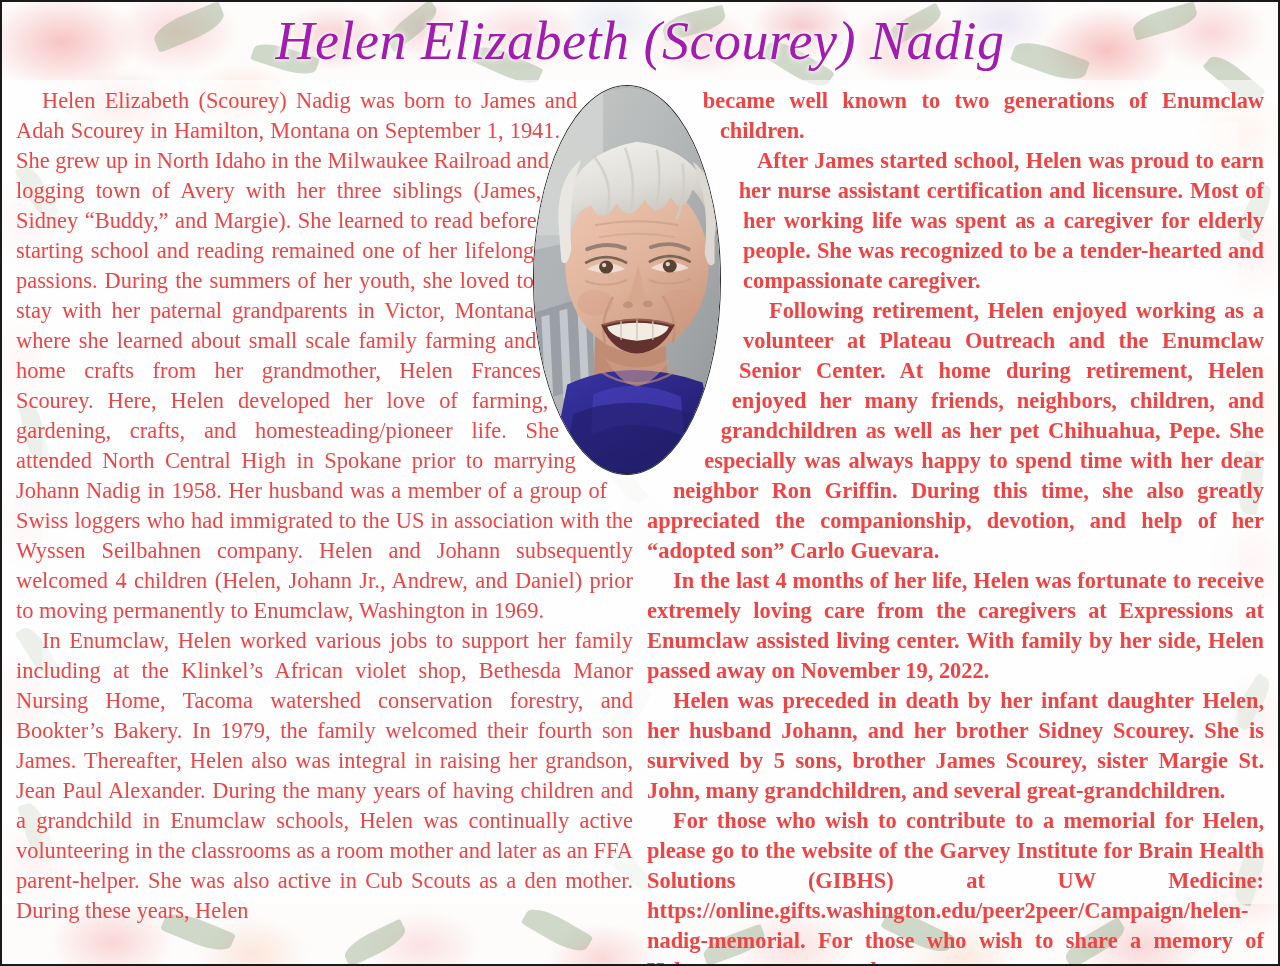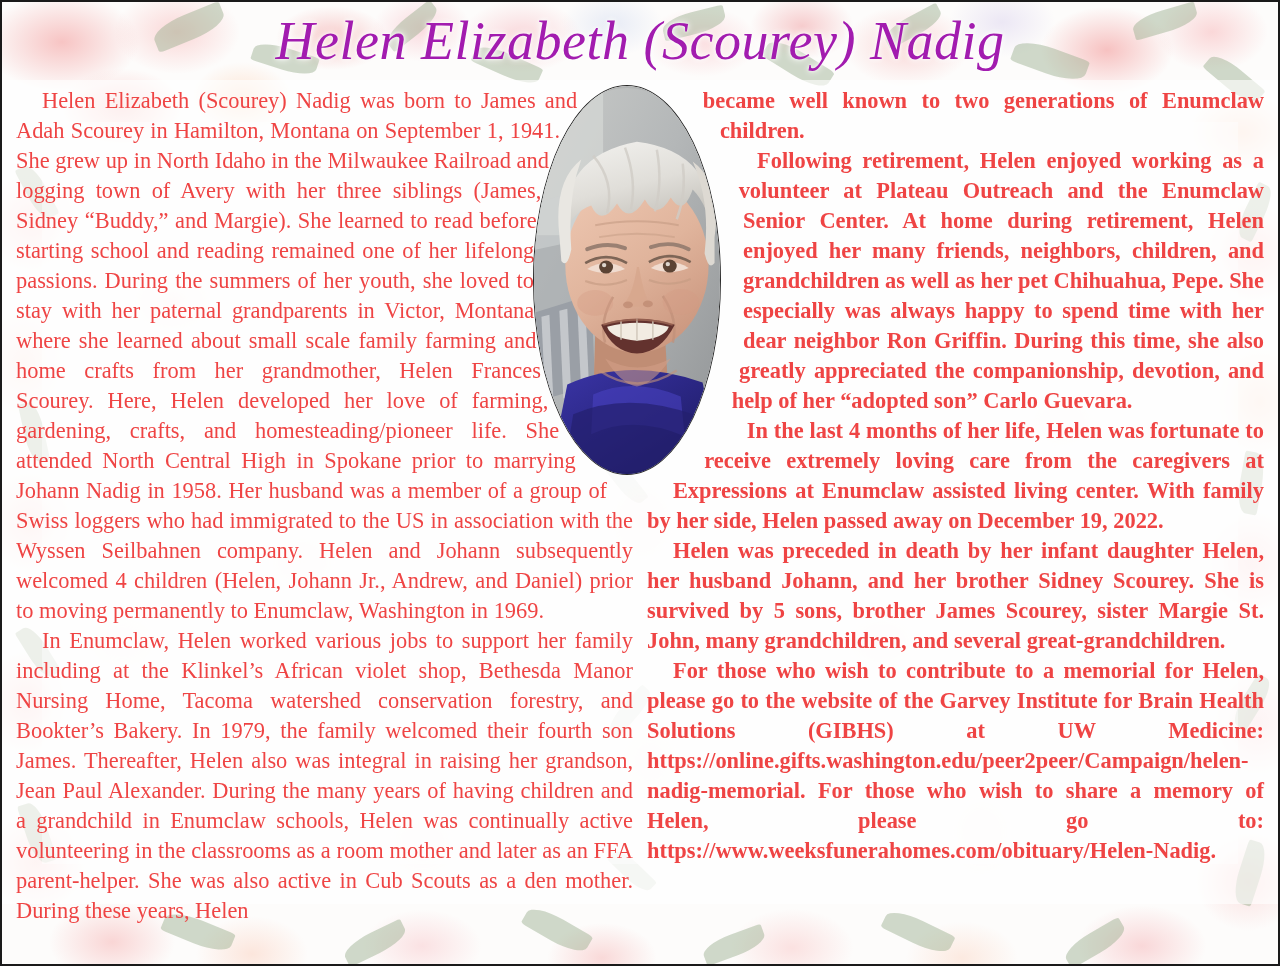--- a/index.html
+++ b/index.html
@@ -340,21 +340,22 @@
 
     <div class="col col-left">
       <div class="wrap-right"></div>
       <p class="indent">Helen Elizabeth (Scourey) Nadig was born to James and Adah Scourey in Hamilton, Montana on September 1, 1941. She grew up in North Idaho in the Milwaukee Railroad and logging town of Avery with her three siblings (James, Sidney “Buddy,” and Margie). She learned to read before starting school and reading remained one of her lifelong passions. During the summers of her youth, she loved to stay with her paternal grandparents in Victor, Montana where she learned about small scale family farming and home crafts from her grandmother, Helen Frances Scourey. Here, Helen developed her love of farming, gardening, crafts, and homesteading/pioneer life. She attended North Central High in Spokane prior to marrying Johann Nadig in 1958. Her husband was a member of a group of Swiss loggers who had immigrated to the US in association with the Wyssen Seilbahnen company. Helen and Johann subsequently welcomed 4 children (Helen, Johann Jr., Andrew, and Daniel) prior to moving permanently to Enumclaw, Washington in 1969.</p>
       <p class="indent">In Enumclaw, Helen worked various jobs to support her family including at the Klinkel’s African violet shop, Bethesda Manor Nursing Home, Tacoma watershed conservation forestry, and Bookter’s Bakery. In 1979, the family welcomed their fourth son James. Thereafter, Helen also was integral in raising her grandson, Jean Paul Alexander. During the many years of having children and a grandchild in Enumclaw schools, Helen was continually active volunteering in the classrooms as a room mother and later as an FFA parent-helper. She was also active in Cub Scouts as a den mother. During these years, Helen</p>
     </div>
 
     <div class="col col-right">
       <div class="wrap-left"></div>
       <p>became well known to two generations of Enumclaw children.</p>
+      <p class="indent">After James started school, Helen was proud to earn her nurse assistant certification and licensure. Most of her working life was spent as a caregiver for elderly people. She was recognized to be a tender-hearted and compassionate caregiver.</p>
       <p class="indent">Following retirement, Helen enjoyed working as a volunteer at Plateau Outreach and the Enumclaw Senior Center. At home during retirement, Helen enjoyed her many friends, neighbors, children, and grandchildren as well as her pet Chihuahua, Pepe. She especially was always happy to spend time with her dear neighbor Ron Griffin. During this time, she also greatly appreciated the companionship, devotion, and help of her “adopted son” Carlo Guevara.</p>
-      <p class="indent">In the last 4 months of her life, Helen was fortunate to receive extremely loving care from the caregivers at Expressions at Enumclaw assisted living center. With family by her side, Helen passed away on December 19, 2022.</p>
+      <p class="indent">In the last 4 months of her life, Helen was fortunate to receive extremely loving care from the caregivers at Expressions at Enumclaw assisted living center. With family by her side, Helen passed away on November 19, 2022.</p>
       <p class="indent">Helen was preceded in death by her infant daughter Helen, her husband Johann, and her brother Sidney Scourey. She is survived by 5 sons, brother James Scourey, sister Margie St. John, many grandchildren, and several great-grandchildren.</p>
       <p class="indent">For those who wish to contribute to a memorial for Helen, please go to the website of the Garvey Institute for Brain Health Solutions (GIBHS) at UW Medicine: https://online.gifts.washington.edu/peer2peer/Campaign/helen-nadig-memorial. For those who wish to share a memory of Helen, please go to: https://www.weeksfunerahomes.com/obituary/Helen-Nadig.</p>
     </div>
 
   </div>
 
 </div>
 
 </body></html>

